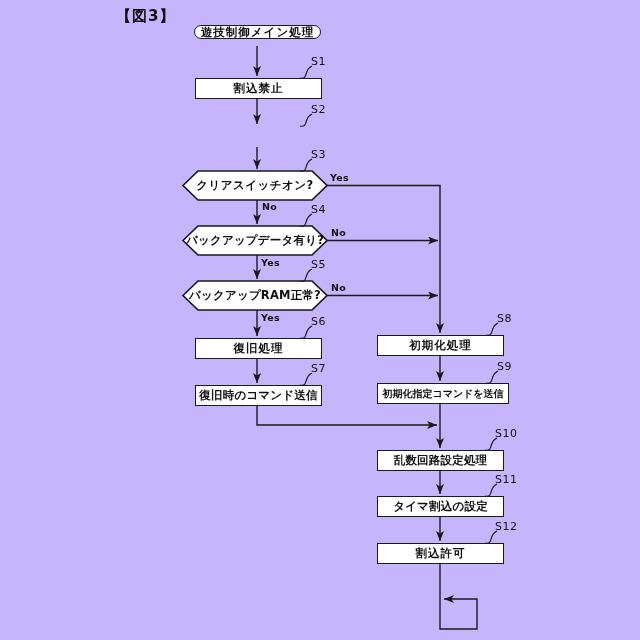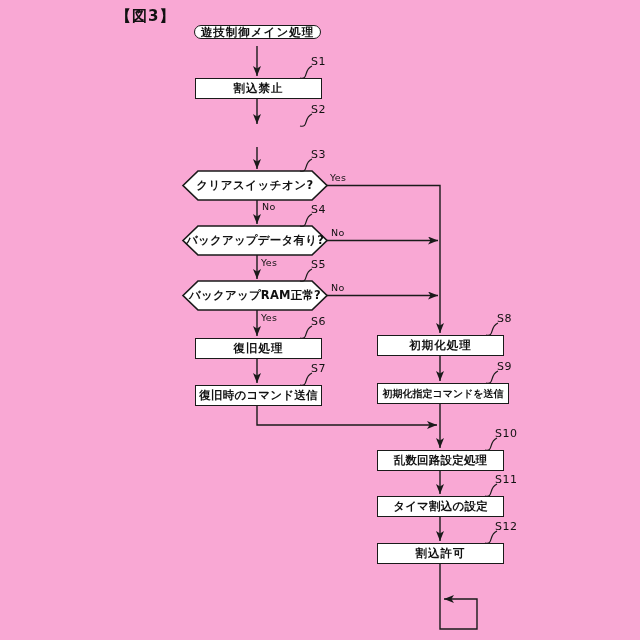--- a/index.html
+++ b/index.html
@@ -1,21 +1,21 @@
 <!DOCTYPE html>
 <html><head>
 <meta charset="utf-8">
 <style>
   html,body { margin:0; padding:0; }
   body {
     width:640px; height:640px; background:#ffffff;
     font-family:"DejaVu Sans","Liberation Sans",sans-serif;
     color:#111;
   }
-  .stage { position:relative; width:640px; height:640px; background:#f9a8d4; overflow:hidden; }
+  .stage { position:relative; width:640px; height:640px; background:#c4b5fd; overflow:hidden; }
   .wires { position:absolute; left:0; top:0; width:640px; height:640px; }
 
   .fig-title {
     position:absolute; left:116px; top:7px;
     font-size:15px; font-weight:700; letter-spacing:1px;
   }
 
   .node {
     position:absolute; box-sizing:border-box;
     border:1.6px solid #1a1a1a; background:#fff;
@@ -29,21 +29,21 @@
     display:flex; align-items:center; justify-content:center;
     font-size:11.5px; font-weight:600; letter-spacing:0.5px; white-space:nowrap;
   }
   .tight { letter-spacing:0.2px; }
   .xtight { letter-spacing:0; font-size:10px; }
 
   .step {
     position:absolute; font-size:11px; font-weight:500; letter-spacing:0.5px;
   }
   .branch {
-    position:absolute; font-size:9.5px; font-weight:400; letter-spacing:0.3px;text-align:center;
+    position:absolute; font-size:9.5px; font-weight:700; letter-spacing:0.3px;text-align:center;
   }
 </style>
 </head>
 <body>
 
 <div class="stage">
 
   <svg class="wires" viewBox="0 0 640 640" fill="none" stroke="#1a1a1a" stroke-width="1.4">
     <defs>
       <marker id="ah" markerUnits="userSpaceOnUse" markerWidth="14" markerHeight="12" refX="10" refY="4" orient="auto">

